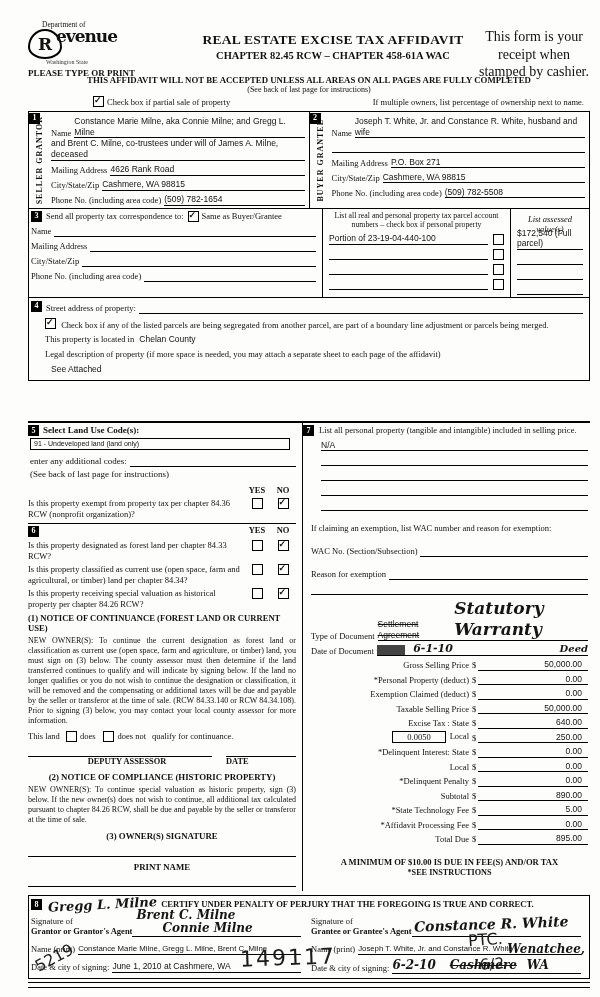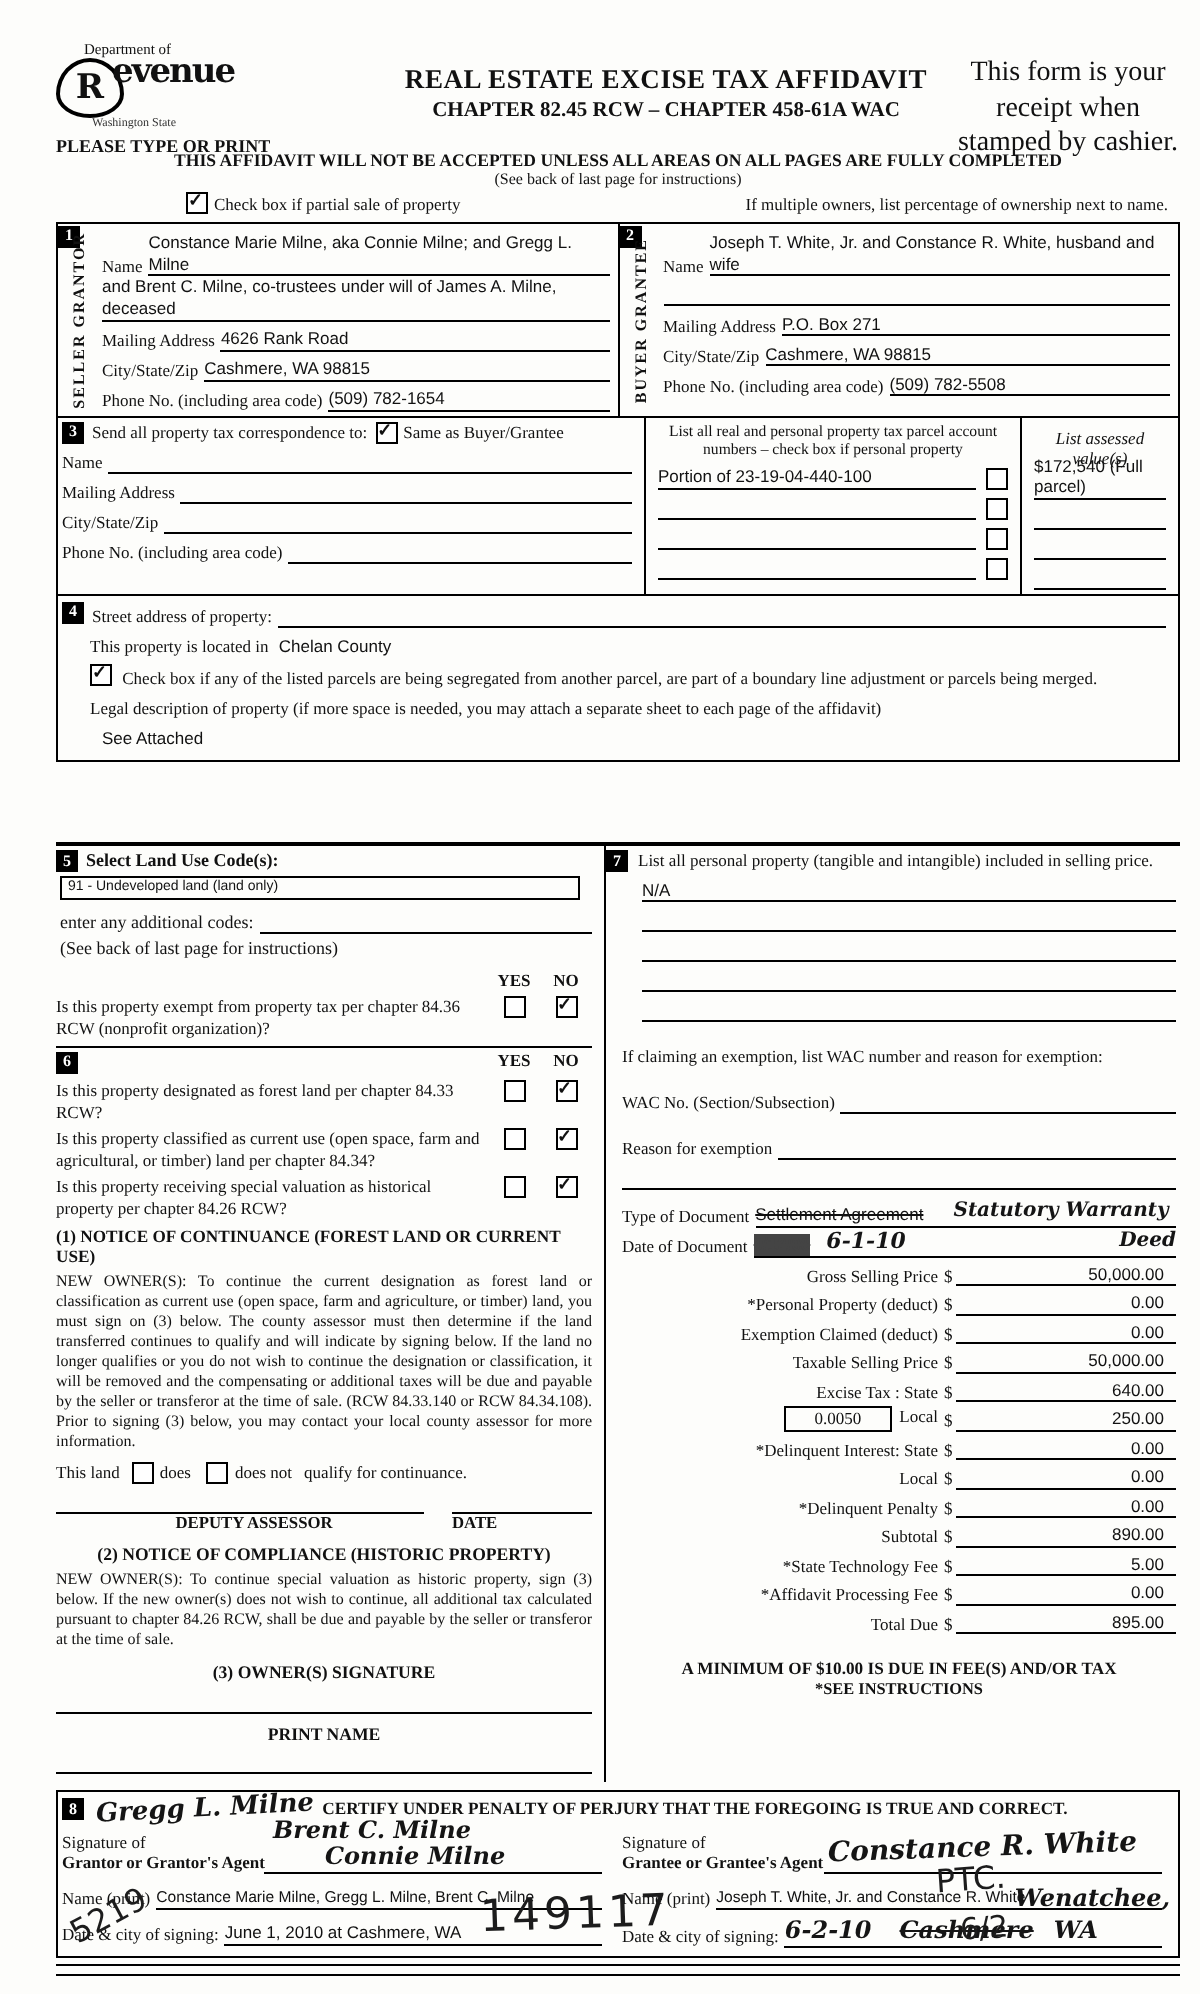--- a/index.html
+++ b/index.html
@@ -230,26 +230,26 @@
     </div>
   </div>
 
   <div class="sec4">
     <div class="frow" style="min-height:13px;">
       <span class="badge" style="margin-right:4px;align-self:flex-start;">4</span>
       <span class="lbl">Street address of property:</span>
       <span class="grow ul"></span>
     </div>
     <div style="margin:4px 0 0 14px;">
+      <span class="cb ck"></span>
+      <span style="margin-left:3px;">Check box if any of the listed parcels are being segregated from another parcel, are part of a boundary line adjustment or parcels being merged.</span>
+    </div>
+    <div style="margin:4px 0 0 14px;">
       <span>This property is located in</span>
       <span class="val" style="margin-left:3px;">Chelan County</span>
-    </div>
-    <div style="margin:4px 0 0 14px;">
-      <span class="cb ck"></span>
-      <span style="margin-left:3px;">Check box if any of the listed parcels are being segregated from another parcel, are part of a boundary line adjustment or parcels being merged.</span>
     </div>
     <div style="margin:4px 0 0 14px;">Legal description of property (if more space is needed, you may attach a separate sheet to each page of the affidavit)</div>
     <div class="val" style="margin:4px 0 0 20px;">See Attached</div>
   </div>
 
   <div class="main">
 
     <div class="colL">
       <div class="row" style="align-items:center;">
         <span class="badge">5</span>
@@ -351,21 +351,21 @@
       <div class="frow" style="margin-top:8px;">
             <span class="lbl">Reason for exemption</span>
             <span class="grow ul"></span>
           </div>
 
       <div style="border-top:1.2px solid #000;margin-top:14px;padding-top:3px;">
         <div class="frow" style="min-height:16px;">
           <span class="lbl">Type of Document</span>
           <span class="grow ul row">
             <span class="val strike">Settlement Agreement</span>
-            <span class="hw" style="font-size:10px;margin-left:15px;">
+            <span class="hw" style="font-size:17px;margin-left:15px;">
               <span>Statutory Warranty</span></span>
           </span>
         </div>
         <div class="frow" style="min-height:15px;">
           <span class="lbl">Date of Document</span>
           <span class="grow ul row">
             <span class="val strike b" style="background:#444;color:#444;">9/12/08</span>
             <span class="hw" style="font-size:11px;margin-left:8px;">6-1-10</span>
             <span class="hw grow" style="font-size:10px;text-align:right;">Deed</span>
           </span>

